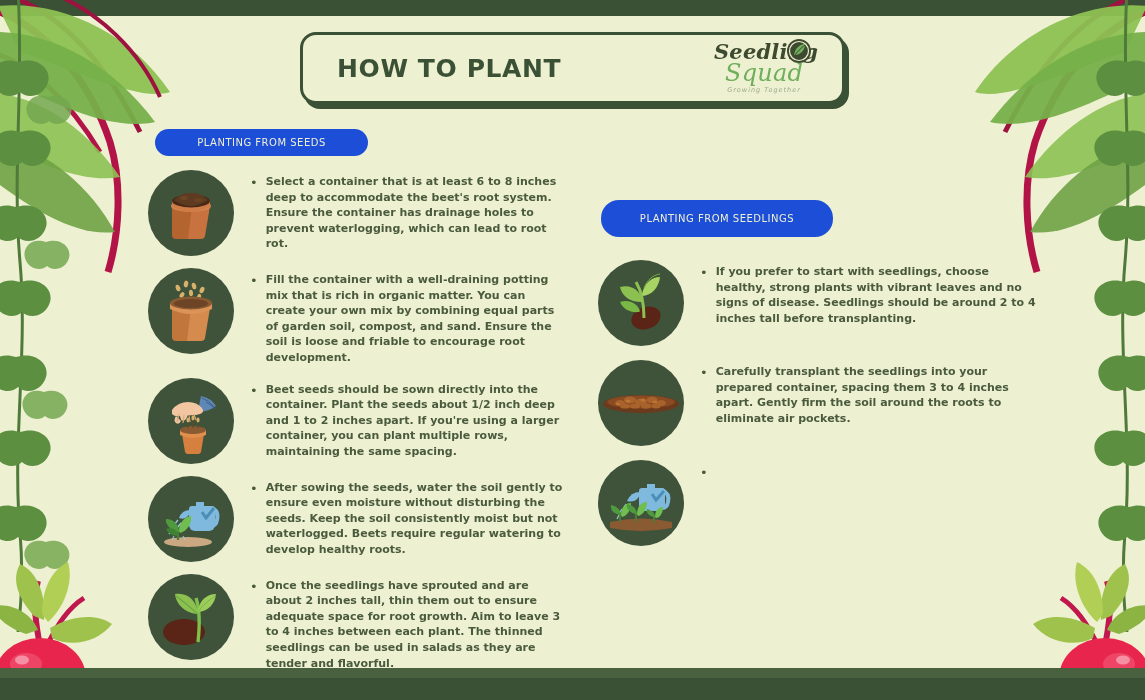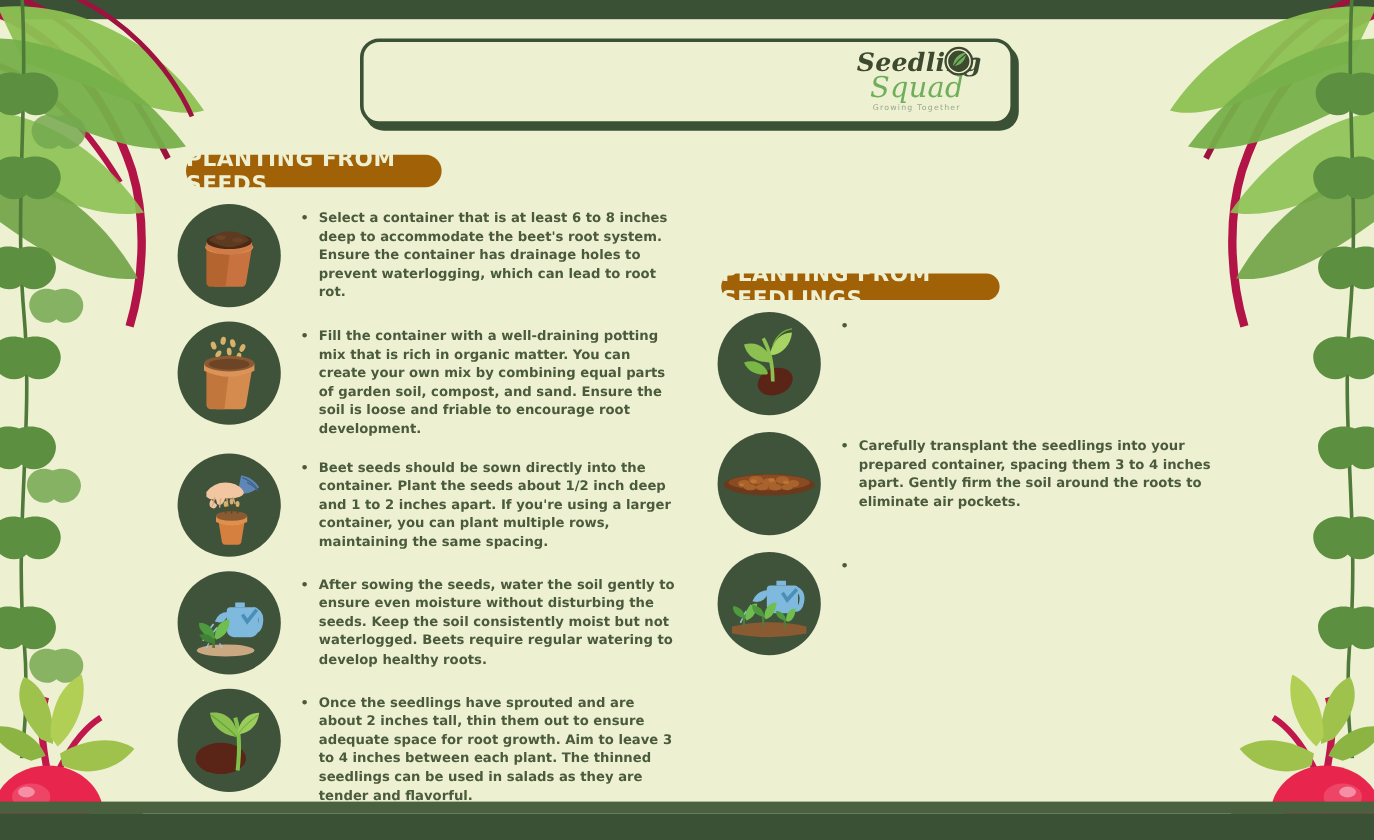--- a/index.html
+++ b/index.html
@@ -37,31 +37,31 @@
   .title div{white-space:nowrap;}
   .logo{display:flex;flex-direction:column;align-items:center;justify-content:center;position:relative;width:104px;}
   .logo-seedling{
     font-family:"DejaVu Serif","Liberation Serif",serif;font-style:italic;font-weight:700;
     font-size:21px;color:#3d4a2f;line-height:.95;letter-spacing:.2px;align-self:flex-start;margin-left:2px;
   }
   .logo-squad{
     font-family:"DejaVu Serif","Liberation Serif",serif;font-style:italic;font-weight:400;
     font-size:24px;color:#6fae5a;line-height:1;letter-spacing:.2px;margin-top:-1px;
   }
-  .logo-tag{font-size:6.5px;color:#9aa98a;letter-spacing:1px;margin-top:1px;}
+  .logo-tag{font-size:6.5px;color:#9aa98a;letter-spacing:1px;margin-top:1px;font-style:italic;}
   .logo-mark{position:absolute;right:4px;top:-4px;}
 
   
   .pill{
-    position:absolute;background:#a16207;color:#eef0d2;border-radius:18px;
-    font-size:18px;font-weight:700;letter-spacing:.5px;
+    position:absolute;background:#1d4ed8;color:#eef0d2;border-radius:18px;
+    font-size:10px;font-weight:400;letter-spacing:.5px;
     display:flex;align-items:center;justify-content:center;z-index:5;
   }
   #pill-seeds{left:155px;top:129px;width:213px;height:27px;}
-  #pill-seedlings{left:601px;top:228px;width:232px;height:22px;}
+  #pill-seedlings{left:601px;top:200px;width:232px;height:37px;}
 
   
   .col{position:absolute;z-index:5;}
   .col-left{left:148px;top:170px;width:430px;}
   .col-right{left:598px;top:260px;width:448px;}
 
   .row{display:flex;align-items:flex-start;margin-bottom:12px;}
   .icon-circle{
     width:86px;height:86px;border-radius:50%;background:#3f533a;
     flex:0 0 86px;position:relative;overflow:hidden;
@@ -171,20 +171,21 @@
       <ellipse cx="36" cy="104" rx="7" ry="4.5" fill="#f9a8b8" opacity=".75"></ellipse>
       <g fill="#5c8f3f">
         <path d="M110 118 c-16 -5 -27 5 -23 18 c4 13 18 16 25 9 c7 7 21 4 25 -9 c4 -13 -11 -23 -27 -18z"></path>
         <path d="M160 130 c-14 -4 -23 4 -20 15 c3 11 15 14 21 8 c6 6 18 3 21 -8 c3 -11 -8 -20 -22 -15z"></path>
       </g>
     </g>
   </svg>
 
   <div class="header-card">
     <div class="title">
+      <div>HOW TO PLANT</div>
     </div>
     <div class="logo">
       <svg class="logo-mark" width="26" height="26" viewBox="0 0 26 26">
         <circle cx="13" cy="13" r="12" fill="#3d4a2f"></circle>
         <circle cx="13" cy="13" r="9.5" fill="none" stroke="#eef0d2" stroke-width="1.2"></circle>
         <path d="M8 17 C9 10 14 6 19 6 C19 12 15 17 8 17 Z" fill="#6fae5a"></path>
         <path d="M8 18 C11 14 15 10 19 7" stroke="#3d4a2f" stroke-width="1" fill="none"></path>
       </svg>
       <div class="logo-seedling">Seedling</div>
       <div class="logo-squad">Squad</div>
@@ -335,20 +336,21 @@
           <ellipse cx="48" cy="58" rx="15" ry="11" transform="rotate(-20 48 58)" fill="#5a2416"></ellipse>
           <path d="M46 58 C46 44 44 32 38 22" stroke="#8cc152" stroke-width="3" fill="none"></path>
           <path d="M43 42 C32 42 24 36 22 27 C34 24 43 31 45 43 Z" fill="#8cc152"></path>
           <path d="M44 34 C46 24 53 17 62 17 C61 27 54 35 45 36 Z" fill="#a8d463"></path>
           <path d="M41 52 C32 53 25 49 22 42 C31 39 39 43 42 51 Z" fill="#7ab845"></path>
           <path d="M46 28 C49 20 55 15 62 14" stroke="#74ad3e" stroke-width="1" fill="none"></path>
         </svg>
       </div>
       <div class="bullet-wrap">
         <span class="bullet">•</span>
+        <span class="btext">If you prefer to start with seedlings, choose healthy, strong plants with vibrant leaves and no signs of disease. Seedlings should be around 2 to 4 inches tall before transplanting.</span>
       </div>
     </div>
 
     <div class="row">
       <div class="icon-circle">
         <svg width="86" height="86" viewBox="0 0 86 86">
           <ellipse cx="43" cy="44" rx="38" ry="9" fill="#6b3a1c"></ellipse>
           <ellipse cx="43" cy="42" rx="34" ry="6.5" fill="#8a4a22"></ellipse>
           <g fill="#a8632c">
             <ellipse cx="22" cy="43" rx="5" ry="3"></ellipse>

